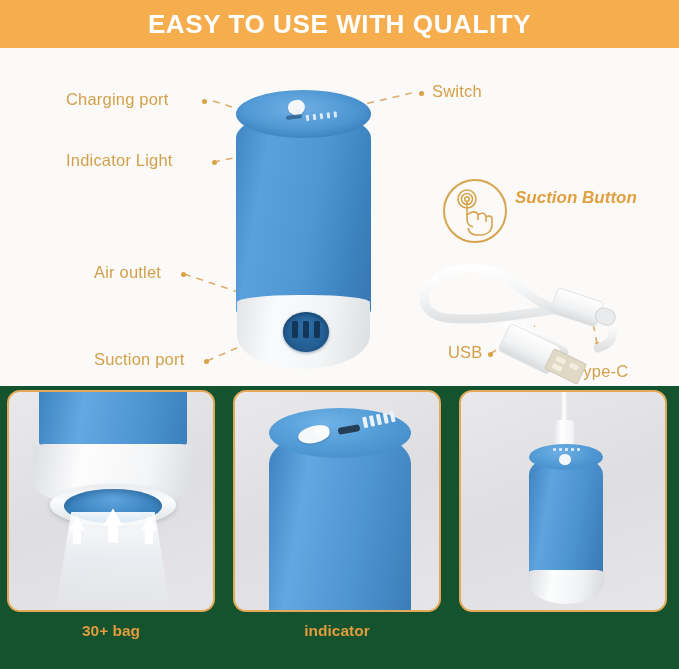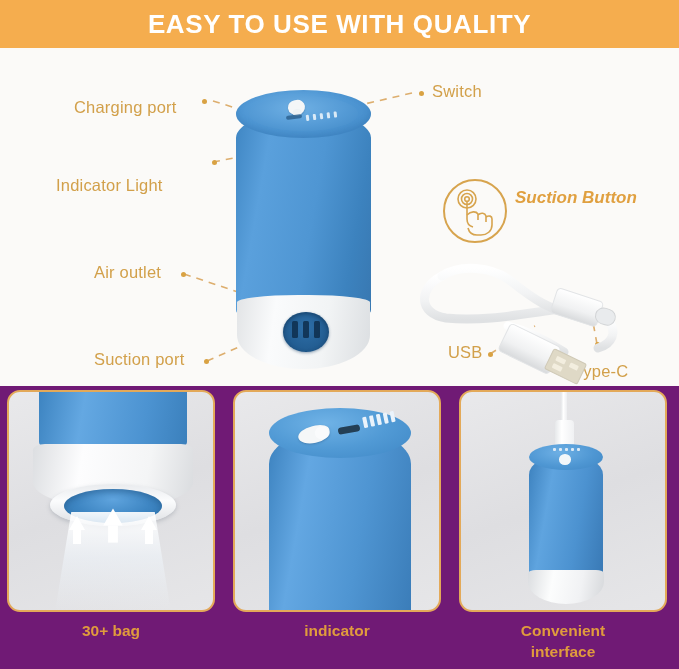--- a/index.html
+++ b/index.html
@@ -2,21 +2,21 @@
 <html><head>
 <meta charset="utf-8">
 <style>
   * { box-sizing: border-box; margin: 0; padding: 0; }
   html, body {
     width: 679px; height: 669px;
     background: #ffffff;
     font-family: "Liberation Sans", sans-serif;
     overflow: hidden;
   }
-  #root { position: relative; width: 679px; height: 669px; background: #701a75; }
+  #root { position: relative; width: 679px; height: 669px; background: #14532d; }
 
   
   .header-banner {
     position: absolute; left: 0; top: 0; width: 679px; height: 48px;
     background: #F5AD4E;
     display: flex; align-items: center; justify-content: center;
   }
   .header-title {
     color: #FFFFFF; font-size: 26px; font-weight: bold;
     letter-spacing: 0.6px; white-space: nowrap;
@@ -250,24 +250,24 @@
         <div class="dev-leds">
           <i style="left:0px"></i>
             <i style="left:7px"></i>
             <i style="left:14px"></i>
           <i style="left:21px"></i>
             <i style="left:28px"></i>
         </div>
       </div>
     </div>
 
-    <div class="callout" style="left:74px; top:42px;margin-top:8px;">Charging port</div>
+    <div class="callout" style="left:66px; top:42px;">Charging port</div>
     <div class="dot" style="left:202px; top:51px;"></div>
 
-    <div class="callout" style="left:56px; top:103px;margin-top:25px;">Indicator Light</div>
+    <div class="callout" style="left:66px; top:103px;">Indicator Light</div>
     <div class="dot" style="left:212px; top:112px;"></div>
 
     <div class="callout" style="left:94px; top:215px;">Air outlet</div>
     <div class="dot" style="left:181px; top:224px;"></div>
 
     <div class="callout" style="left:94px; top:302px;">Suction port</div>
     <div class="dot" style="left:204px; top:311px;"></div>
 
     <div class="callout" style="left:432px; top:34px;">Switch</div>
     <div class="dot" style="left:419px; top:43px;"></div>
@@ -371,18 +371,14 @@
       <div class="p3-top"></div>
       <div class="p3-sw"></div>
       <div class="p3-leds">
         <i style="left:0px"></i>
           <i style="left:6px"></i>
           <i style="left:12px"></i>
         <i style="left:18px"></i>
           <i style="left:24px"></i>
       </div>
     </div>
-    <div class="caption c3">
-      <div>Convenient</div>
-      <div>interface</div>
-    </div>
   </div>
 </div>
 
 </body></html>

